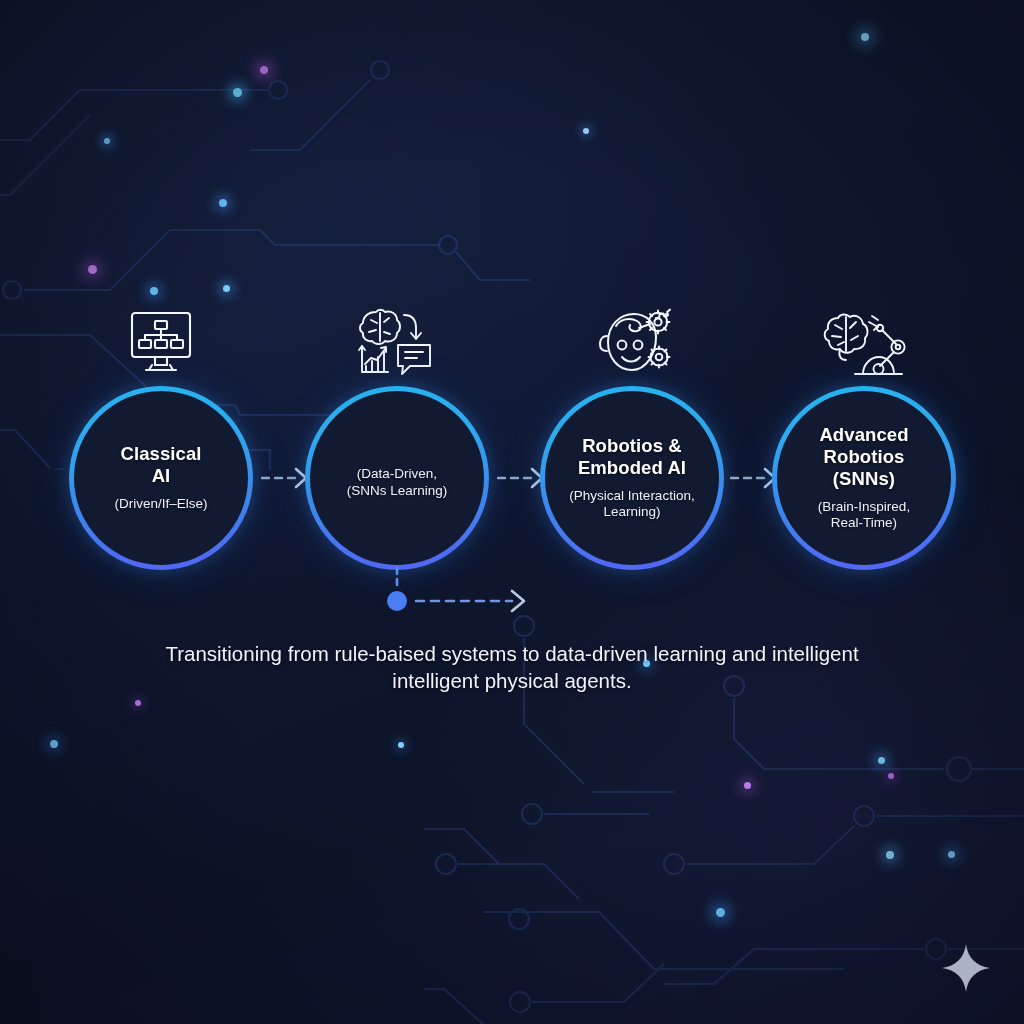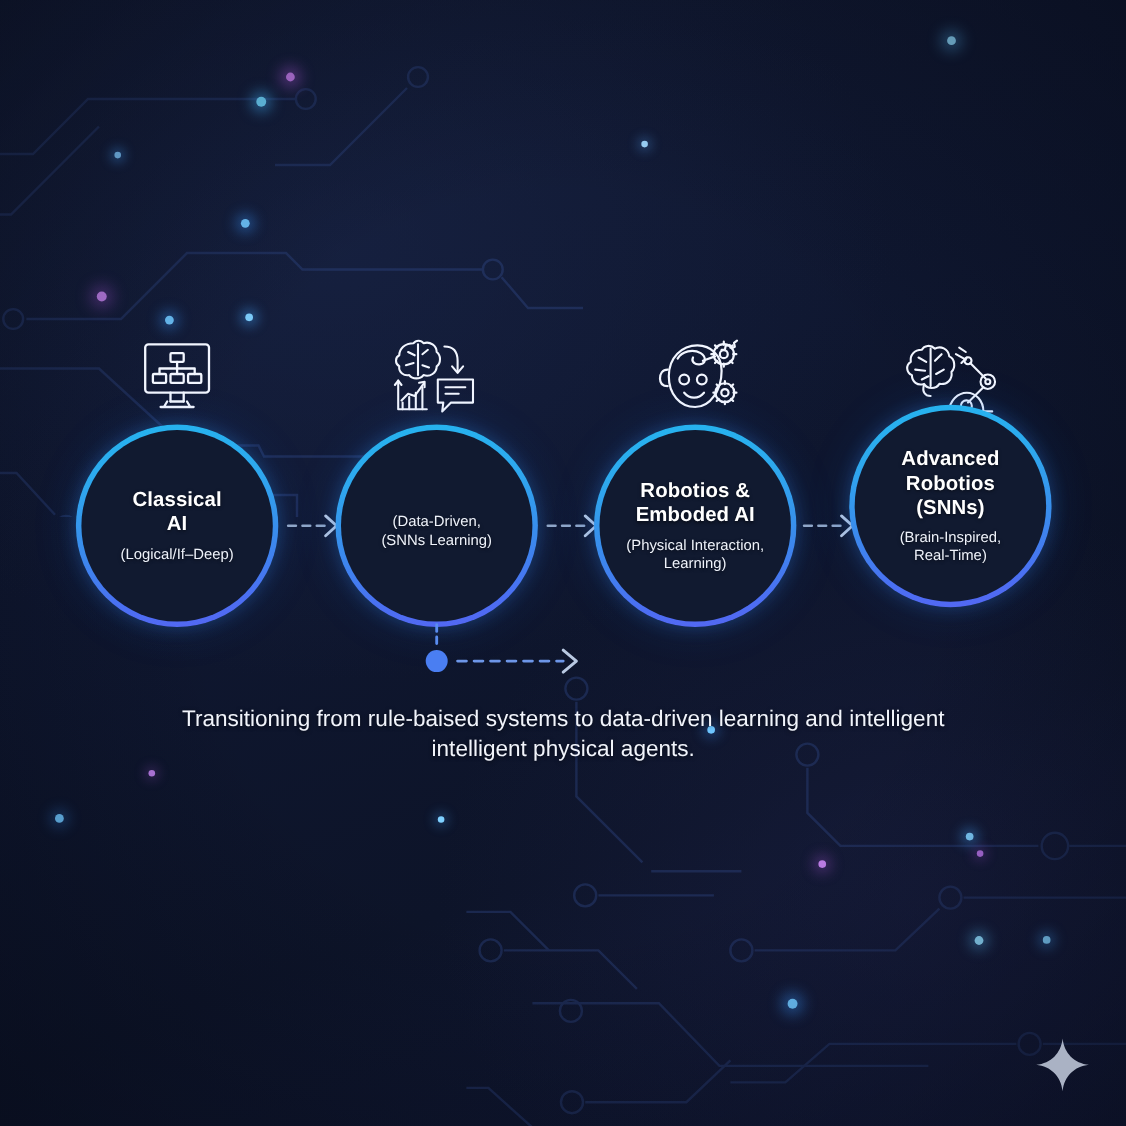--- a/index.html
+++ b/index.html
@@ -325,21 +325,21 @@
           <path d="M33 68 L80 68"></path>
         </g>
       </svg>
     </div>
 
     <div class="node" style="left:69px;top:386px;">
       <div class="ring">
         <div class="ring-inner">
           <div class="node-title">Classical
 AI</div>
-          <div class="node-sub">(Logical/If–Deep)</div>
+          <div class="node-sub">(Driven/If–Else)</div>
         </div>
       </div>
     </div>
 
     <div class="connector" style="left:260px;top:463px;width:60px;">
       <svg width="60" height="30" viewBox="0 0 60 30">
         <path d="M2 15 L36 15" stroke="#8fa6c8" stroke-width="2.4" stroke-dasharray="7 6" fill="none" stroke-linecap="round"></path>
         <path d="M36 6 L46 15 L36 24" stroke="#b9c9e2" stroke-width="2.6" fill="none" stroke-linecap="round" stroke-linejoin="round"></path>
       </svg>
     </div>
@@ -371,21 +371,21 @@
       </div>
     </div>
 
     <div class="connector" style="left:729px;top:463px;width:60px;">
       <svg width="60" height="30" viewBox="0 0 60 30">
         <path d="M2 15 L36 15" stroke="#8fa6c8" stroke-width="2.4" stroke-dasharray="7 6" fill="none" stroke-linecap="round"></path>
         <path d="M36 6 L46 15 L36 24" stroke="#b9c9e2" stroke-width="2.6" fill="none" stroke-linecap="round" stroke-linejoin="round"></path>
       </svg>
     </div>
 
-    <div class="node" style="left:772px;top:368px;">
+    <div class="node" style="left:772px;top:386px;">
       <div class="ring">
         <div class="ring-inner">
           <div class="node-title">Advanced
 Robotios
 (SNNs)</div>
           <div class="node-sub">(Brain-Inspired,
 Real-Time)</div>
         </div>
       </div>
     </div>

